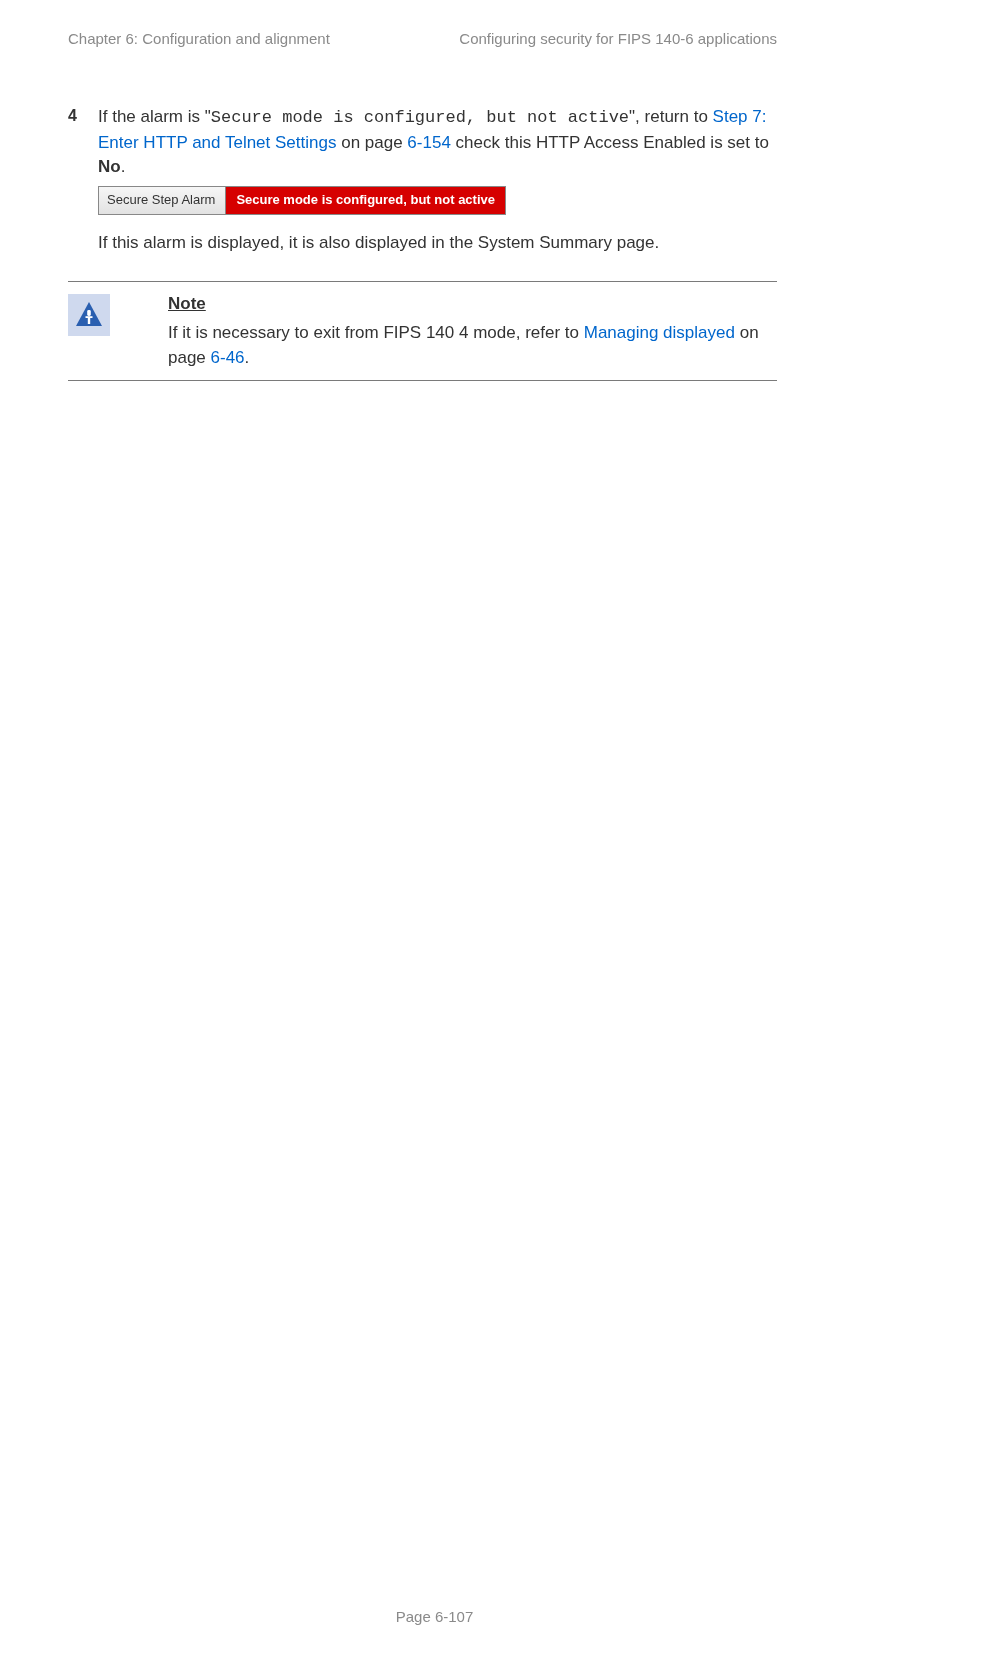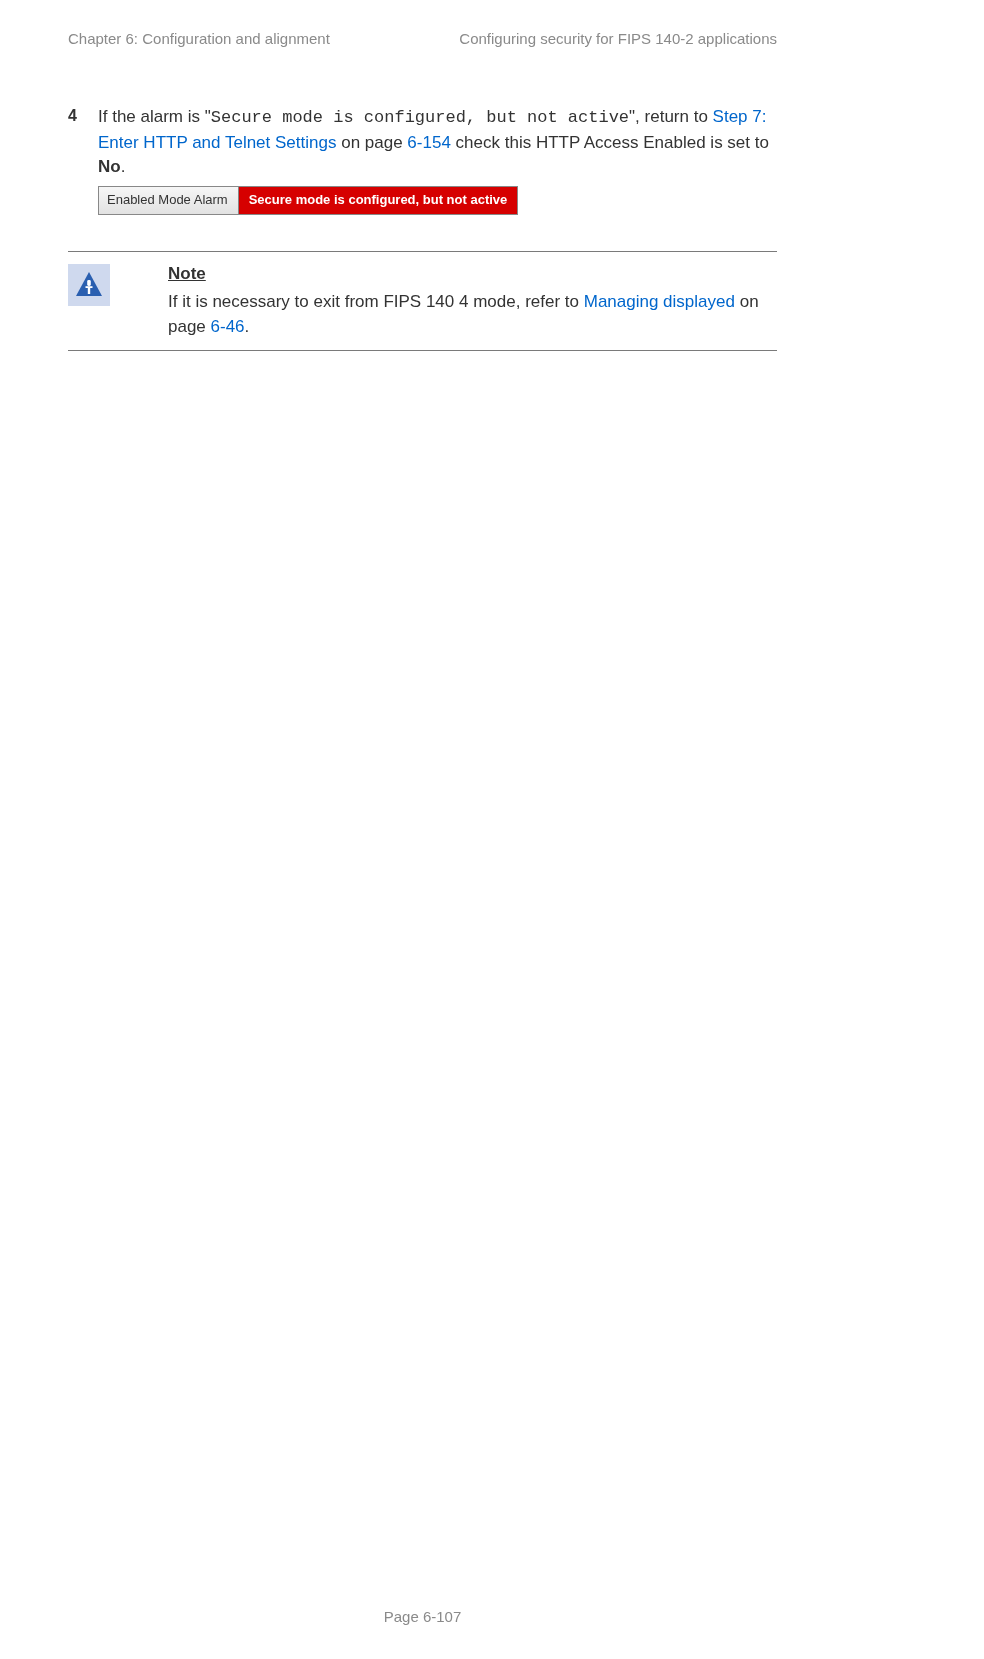--- a/index.html
+++ b/index.html
@@ -105,49 +105,50 @@
   }
   .note-title {
     font-weight: bold;
     text-decoration: underline;
     margin-bottom: 4px;
     display: inline-block;
   }
   .footer {
     position: absolute;
     bottom: 34px;
-    left: 0;
+    left: 12px;
     width: 100%;
     text-align: center;
     font-size: 15px;
     color: #8a8a8a;
   }
 </style>
 </head>
 <body>
 
 <div class="page">
 
   <div class="header-row">
     <div>Chapter 6:  Configuration and alignment</div>
-    <div>Configuring security for FIPS 140-2 applications</div>
+    <div>Configuring security for FIPS 140-6 applications</div>
   </div>
 
   <div class="step-row">
     <div class="step-num">4</div>
     <div class="step-body">
       <span>If the alarm is "</span><span class="mono">Secure mode is configured, but not active</span><span>", return to </span><span class="link">Step 7: Enter HTTP and Telnet Settings</span><span> on page </span><span class="link">6-154</span><span> check this HTTP Access Enabled is set to </span><span class="bold">No</span><span>.</span>
 
       <div>
         <div class="alarm-box">
-          <div class="alarm-label">Enabled Mode Alarm</div>
+          <div class="alarm-label">Secure Step Alarm</div>
           <div class="alarm-value">Secure mode is configured, but not active</div>
         </div>
       </div>
 
+      <div class="after-alarm">If this alarm is displayed, it is also displayed in the System Summary page.</div>
     </div>
   </div>
 
   <div class="note-block">
     <div class="note-icon-wrap">
       <div class="note-icon">
         <svg width="30" height="30" viewBox="0 0 30 30">
           <polygon points="15,2 28,26 2,26" fill="#2a5fb0"></polygon>
           <rect x="13.2" y="10" width="3.6" height="6" rx="1.4" fill="#ffffff"></rect>
           <rect x="13.8" y="17" width="2.4" height="7" fill="#ffffff"></rect>

